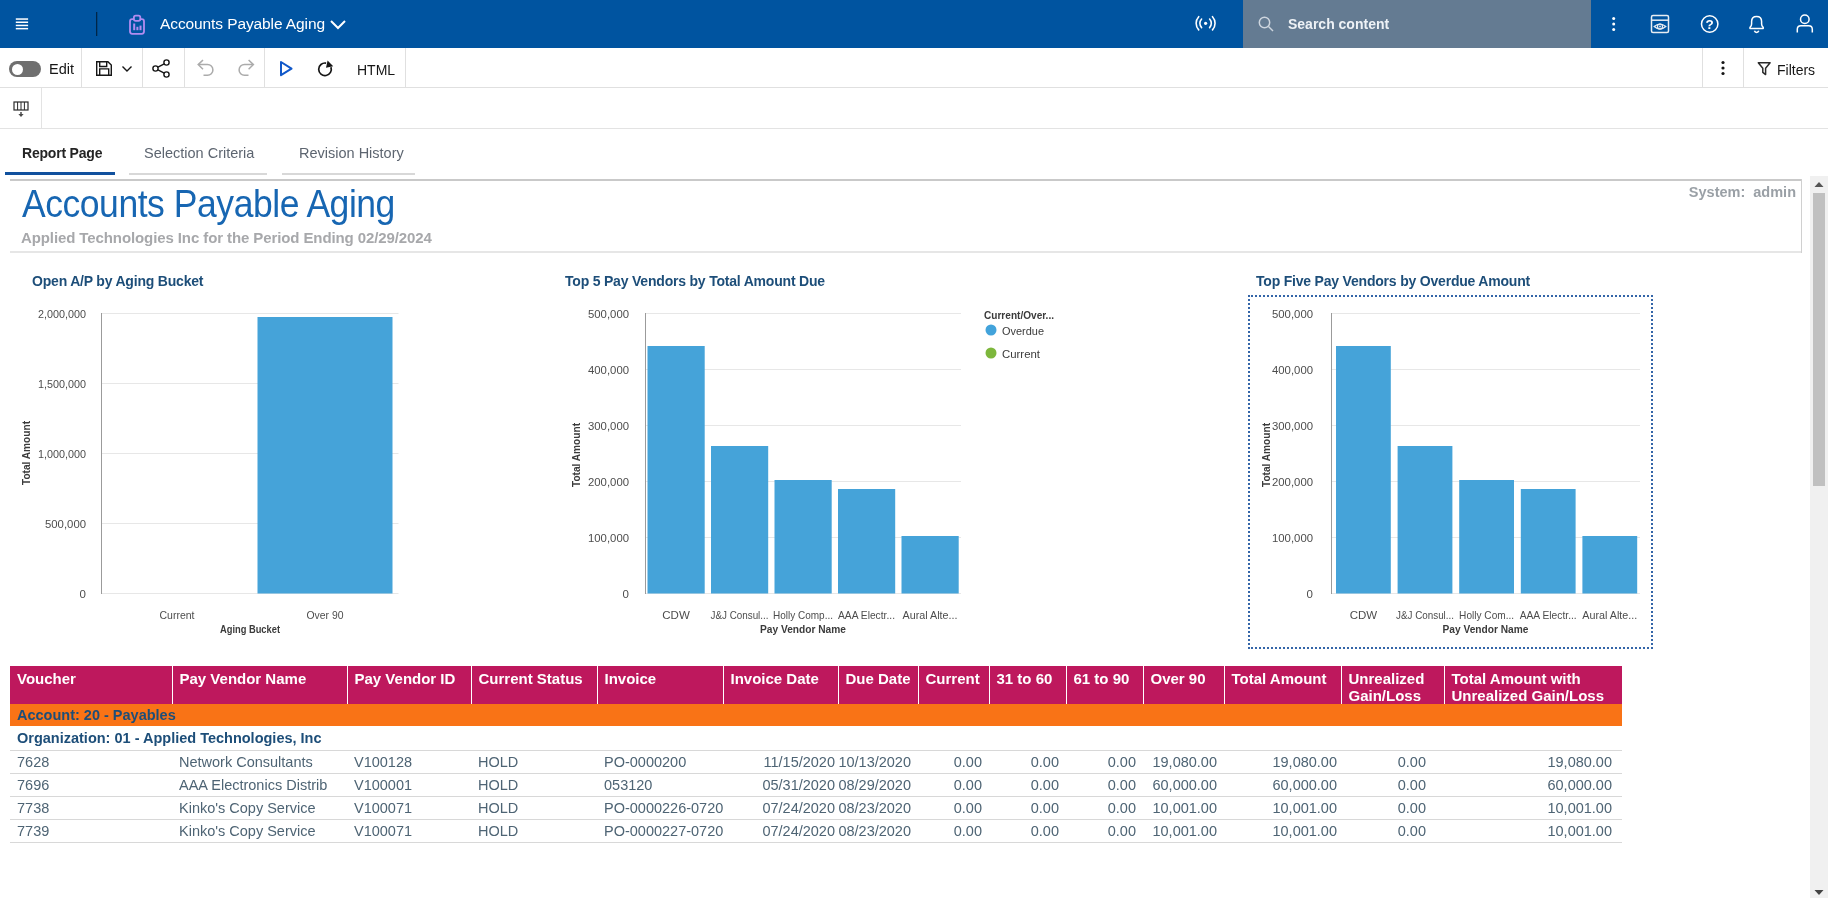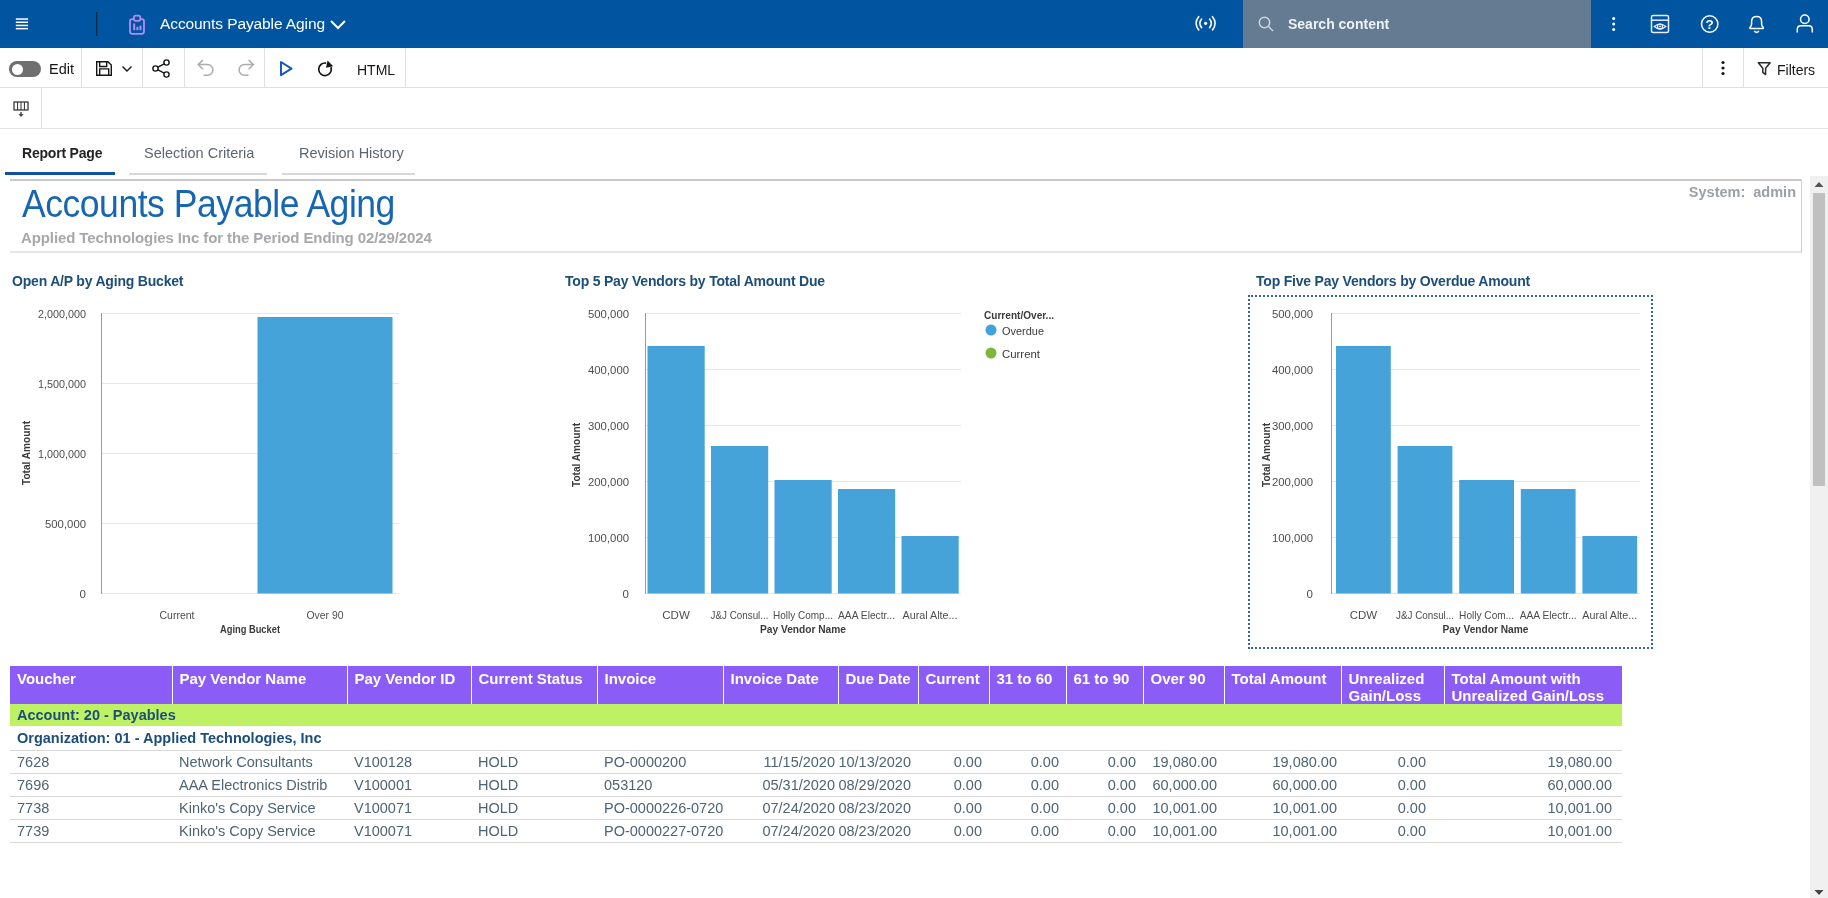--- a/index.html
+++ b/index.html
@@ -155,21 +155,21 @@
 <div class="abs" style="left:282px;top:173px;width:133px;height:2px;background:#d8d8d8"></div>
 
 <div class="abs" style="left:10px;top:179px;width:1792px;height:2px;background:#c9c9c9"></div>
 <div class="abs" style="left:1801px;top:179px;width:1px;height:74px;background:#d0d0d0"></div>
 
 <div class="abs" style="right:32px;top:184px;font-size:14.5px;font-weight:bold;color:#9aa0a6">System:&nbsp; admin</div>
 <div class="abs" style="left:22px;top:183px;font-size:38px;color:#1766b2;letter-spacing:-0.5px;transform:scaleX(0.935);transform-origin:left top">Accounts Payable Aging</div>
 <div class="abs" style="left:21px;top:229px;font-size:15px;font-weight:bold;color:#a7a8ab;letter-spacing:-0.1px">Applied Technologies Inc for the Period Ending 02/29/2024</div>
 <div class="abs" style="left:10px;top:251px;width:1791px;height:2px;background:#e6e6e6"></div>
 
-<div class="abs" style="left:12px;top:273px;font-size:14px;font-weight:bold;color:#1d4e79;letter-spacing:-0.2px">Open A/P by Aging Bucket</div>
+<div class="abs" style="left:32px;top:273px;font-size:14px;font-weight:bold;color:#1d4e79;letter-spacing:-0.2px">Open A/P by Aging Bucket</div>
 <div class="abs" style="left:565px;top:273px;font-size:14px;font-weight:bold;color:#1d4e79;letter-spacing:-0.2px">Top 5 Pay Vendors by Total Amount Due</div>
 <div class="abs" style="left:1256px;top:273px;font-size:14px;font-weight:bold;color:#1d4e79;letter-spacing:-0.2px">Top Five Pay Vendors by Overdue Amount</div>
 
 <div class="abs" style="left:1248px;top:295px;width:405px;height:354px;border:2px dotted #3465a8"></div>
 
 <svg id="charts" class="abs" style="left:0;top:260px" width="1828" height="400" viewBox="0 0 1828 400" font-family="Liberation Sans, sans-serif" font-size="11.5">
 
   <g stroke="#e7e7e7">
     <line x1="101.5" y1="53.5" x2="398.5" y2="53.5"></line>
     <line x1="101.5" y1="123.5" x2="398.5" y2="123.5"></line>
@@ -263,21 +263,21 @@
     <text x="1548.2" y="358.5" textLength="57" lengthAdjust="spacingAndGlyphs">AAA Electr...</text>
     <text x="1609.8" y="358.5" textLength="55" lengthAdjust="spacingAndGlyphs">Aural Alte...</text>
   </g>
   <text x="1485.5" y="373" fill="#3b3b3b" font-weight="bold" text-anchor="middle" textLength="86" lengthAdjust="spacingAndGlyphs">Pay Vendor Name</text>
   <text x="1269.5" y="195" fill="#3b3b3b" font-weight="bold" text-anchor="middle" transform="rotate(-90 1269.5 195)" textLength="64" lengthAdjust="spacingAndGlyphs">Total Amount</text>
 </svg>
 
 <div id="tablewrap" class="abs" style="left:10px;top:666px">
 <style>
 #tbl{border-collapse:collapse;table-layout:fixed;width:1612px}
-#tbl th{background:#8b5cf6;color:#fff;font-size:15px;font-weight:bold;text-align:left;vertical-align:top;padding:4px 0 0 7px;border-right:1px solid #fff;height:38px;line-height:17px}
+#tbl th{background:#be185d;color:#fff;font-size:15px;font-weight:bold;text-align:left;vertical-align:top;padding:4px 0 0 7px;border-right:1px solid #fff;height:38px;line-height:17px}
 #tbl th:last-child{border-right:none}
 #tbl td{font-size:14.5px;color:#4e6474;padding:0 0 0 7px;white-space:nowrap;overflow:hidden}
 #tbl td.r{text-align:right;padding:0 7px 0 0}
 #tbl tr.data td{border-bottom:1px solid #d8d8d8}
 #tbl tr.data{height:23px}
 #tbl tr.data td:nth-child(6){padding-right:3px}
 #tbl tr.data td:nth-child(12){padding-right:4px}
 #tbl tr.data td:nth-child(13){padding-right:18px}
 </style>
 <table id="tbl">
@@ -307,21 +307,21 @@
           <th>Invoice Date</th>
           <th>Due Date</th>
           <th>Current</th>
           <th>31 to 60</th>
           <th>61 to 90</th>
           <th>Over 90</th>
           <th>Total Amount</th>
           <th>Unrealized Gain/Loss</th>
           <th>Total Amount with Unrealized Gain/Loss</th>
         </tr>
-<tr style="height:22px;background:#bef264">
+<tr style="height:22px;background:#f97316">
           <td colspan="14" style="font-size:14.5px;font-weight:bold;color:#1d4e79">Account: 20 - Payables</td>
         </tr>
 <tr style="height:24.5px">
           <td colspan="14" style="font-size:14.5px;font-weight:bold;color:#1d4e79;border-bottom:1px solid #d8d8d8">Organization: 01 - Applied Technologies, Inc</td>
         </tr>
 <tr class="data">
           <td>7628</td>
           <td>Network Consultants</td>
           <td>V100128</td>
           <td>HOLD</td>

